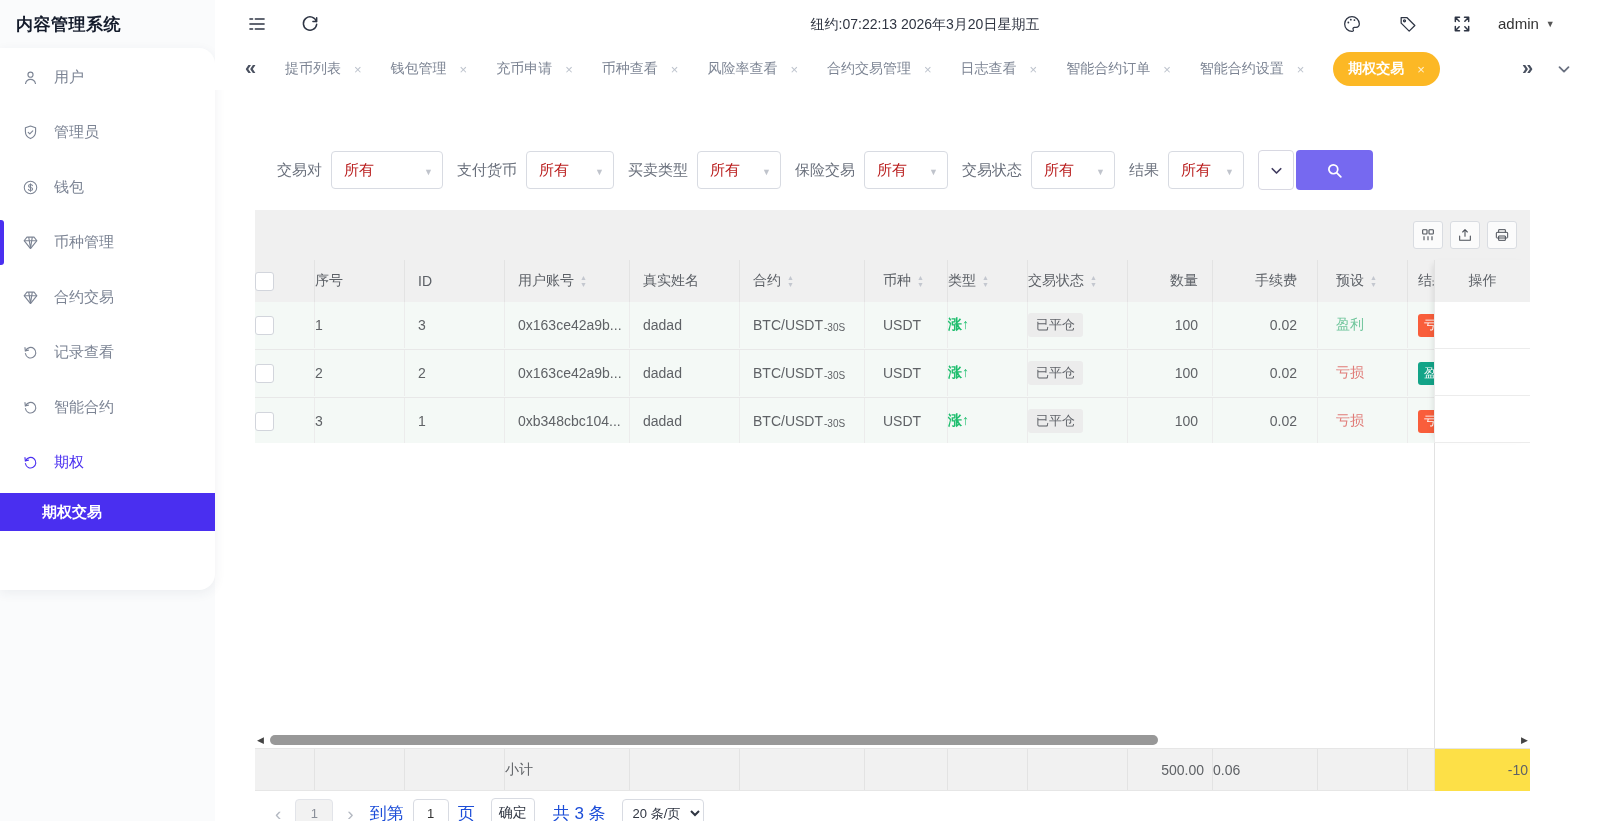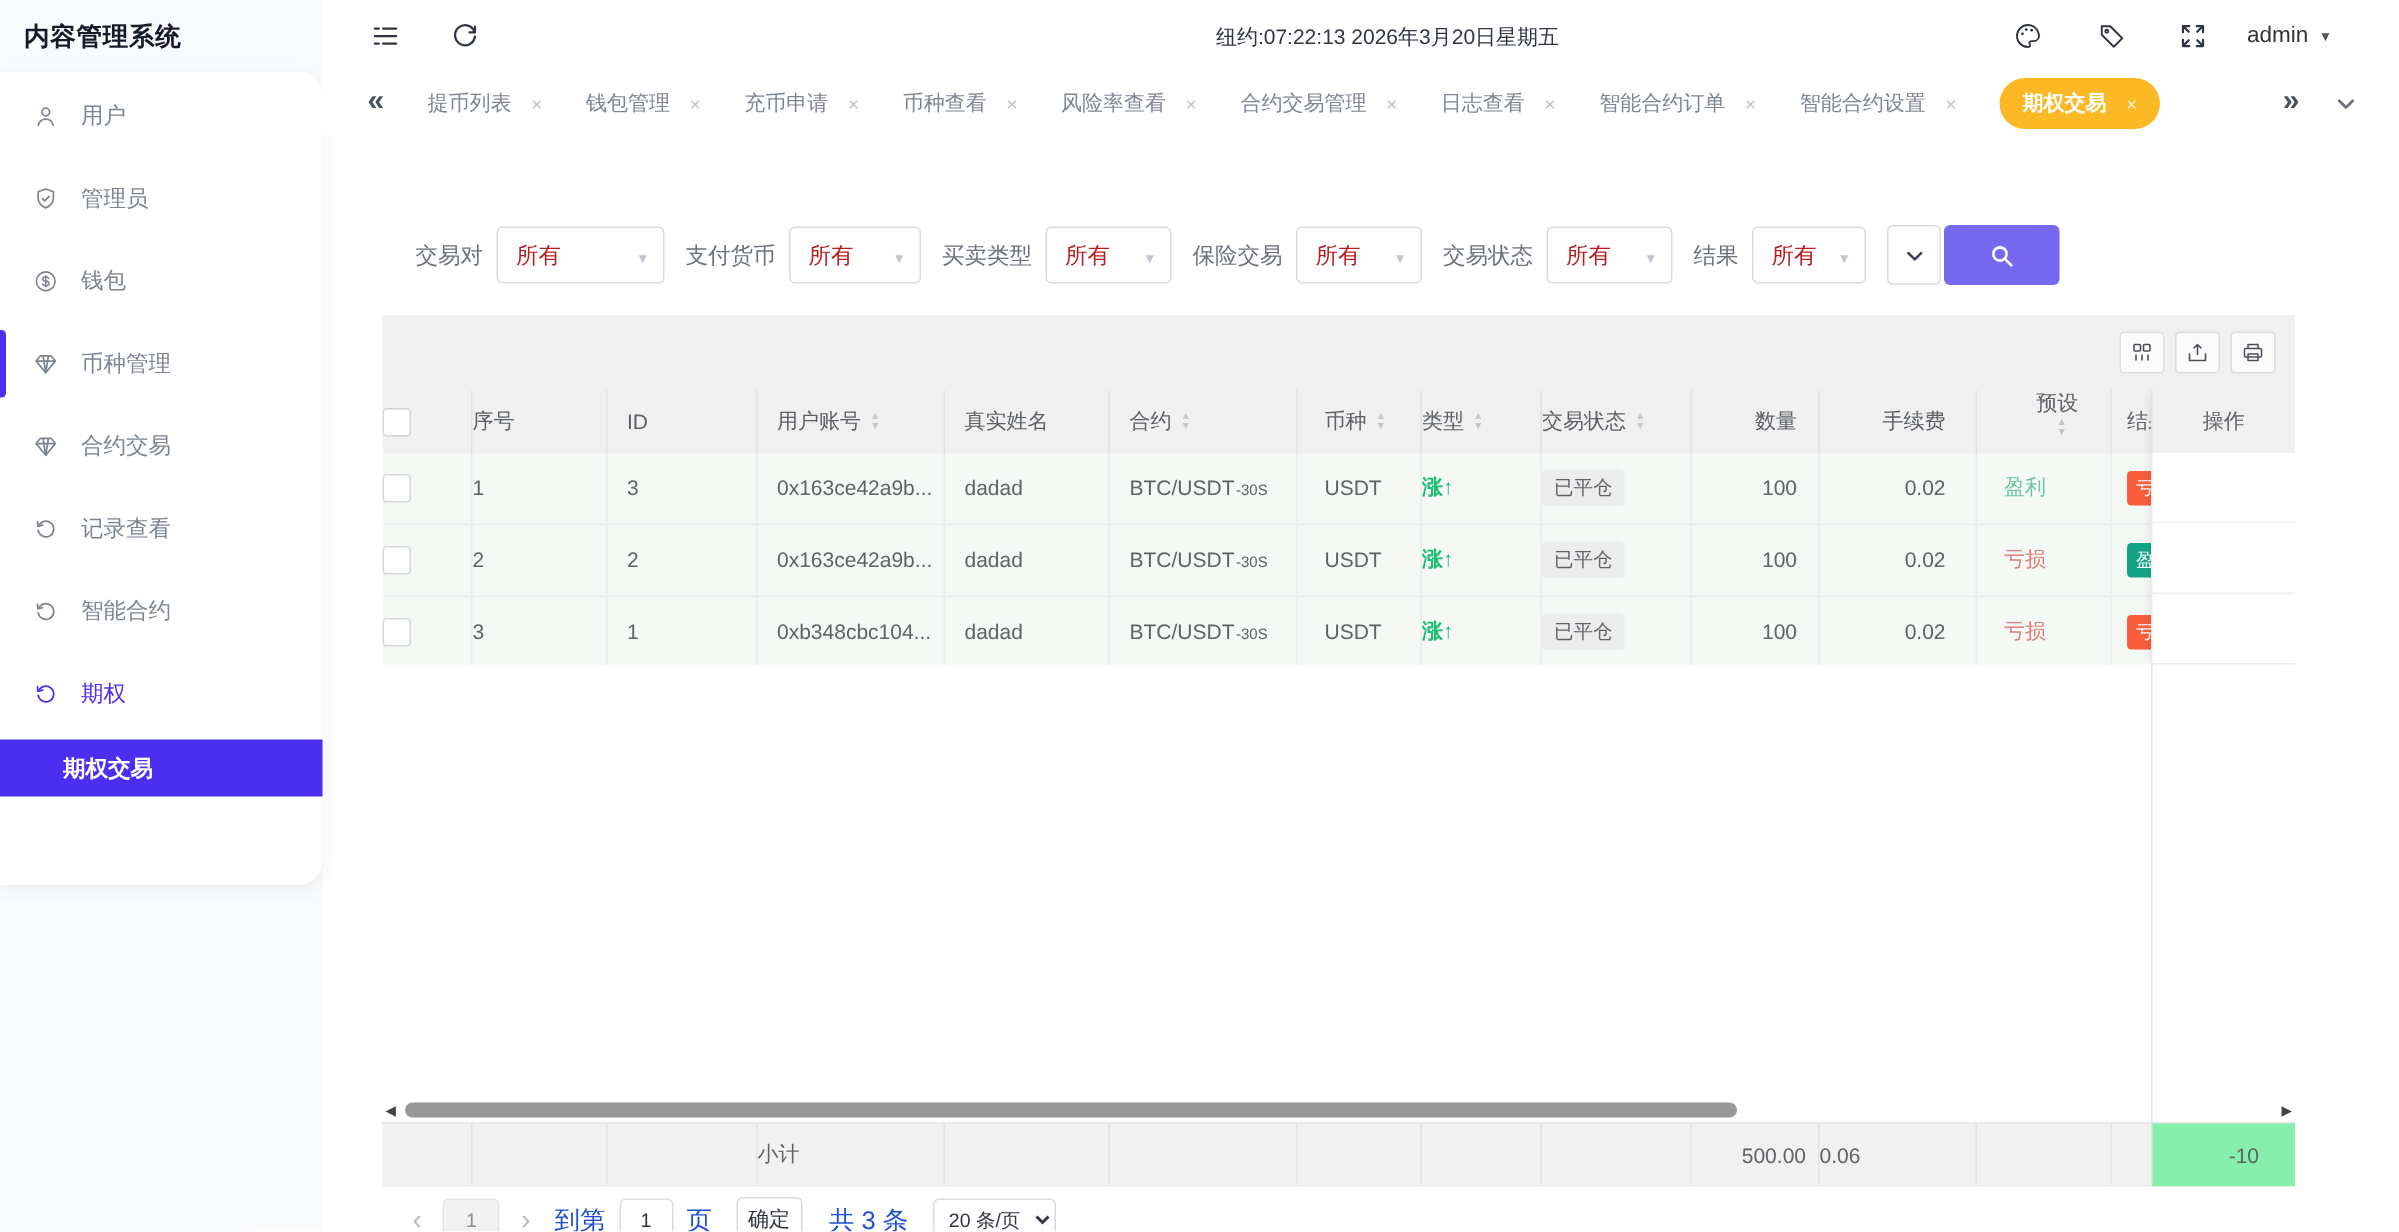--- a/index.html
+++ b/index.html
@@ -82,22 +82,22 @@
   .profit{color:var(--profit);}
   .loss{color:var(--loss);}
   .tag{border-radius:3px;padding:3px 6px;font-size:12px;color:#fff;white-space:nowrap;}
   .tag.loss{background:var(--tag-red);color:#fff;}
   .tag.profit{background:var(--tag-green);color:#fff;}
   .col-divider{position:absolute;left:1434px;top:260px;width:1px;height:531px;background:#e2e2e2;}
   .fixed-col{position:absolute;left:1434px;top:260px;width:96px;box-shadow:-5px 0 6px -4px rgba(0,0,0,.10);}
   .fc-head{height:42px;background:#f0f0f0;display:flex;align-items:center;justify-content:center;
     font-size:14px;color:#5c6066;border-left:1px solid #e2e2e2;box-sizing:border-box;}
   .fc-cell{height:47px;background:#fff;border-bottom:1px solid #ececec;border-left:1px solid #ececec;box-sizing:border-box;}
-  .fc-sum{position:absolute;left:1434px;top:748px;width:96px;height:43px;background:#86efac;
-    display:flex;align-items:center;justify-content:flex-end;padding-right:24px;font-size:14px;color:#5f6266;
+  .fc-sum{position:absolute;left:1434px;top:748px;width:96px;height:43px;background:#fde047;
+    display:flex;align-items:center;justify-content:flex-end;padding-right:2px;font-size:14px;color:#5f6266;
     box-sizing:border-box;border-left:1px solid #e2e2e2;border-top:1px solid #e6e6e6;}
   
   .hscroll{position:absolute;left:255px;top:733px;width:1275px;height:14px;}
   .hs-arrow{position:absolute;top:2px;font-size:9px;color:#444;cursor:pointer;}
   .hs-arrow.l{left:2px;}
   .hs-arrow.r{right:2px;}
   .hs-thumb{position:absolute;left:15px;top:2px;width:888px;height:10px;background:#989898;border-radius:5px;cursor:grab;}
   
   .summary{position:absolute;left:255px;top:748px;width:1275px;height:43px;background:#f1f1f1;
     border-top:1px solid #e6e6e6;border-bottom:1px solid #e6e6e6;overflow:hidden;display:flex;box-sizing:border-box;}
@@ -408,21 +408,21 @@
               <i>▲</i>
               <i>▼</i>
             </span>
           </div>
           <div class="hcell ar" style="width: 85px;">
             <span>数量</span>
           </div>
           <div class="hcell ar" style="width: 105px; padding-right: 20px;">
             <span>手续费</span>
           </div>
-          <div class="hcell al" style="width: 90px; padding-left: 18px; flex-direction: column;">
+          <div class="hcell al" style="width: 90px; padding-left: 18px;">
             <span>预设</span>
             <span class="sort">
               <i>▲</i>
               <i>▼</i>
             </span>
           </div>
           <div class="hcell al" style="width: 120px; padding-left: 10px;">
             <span>结果</span>
           </div>
         </div>

